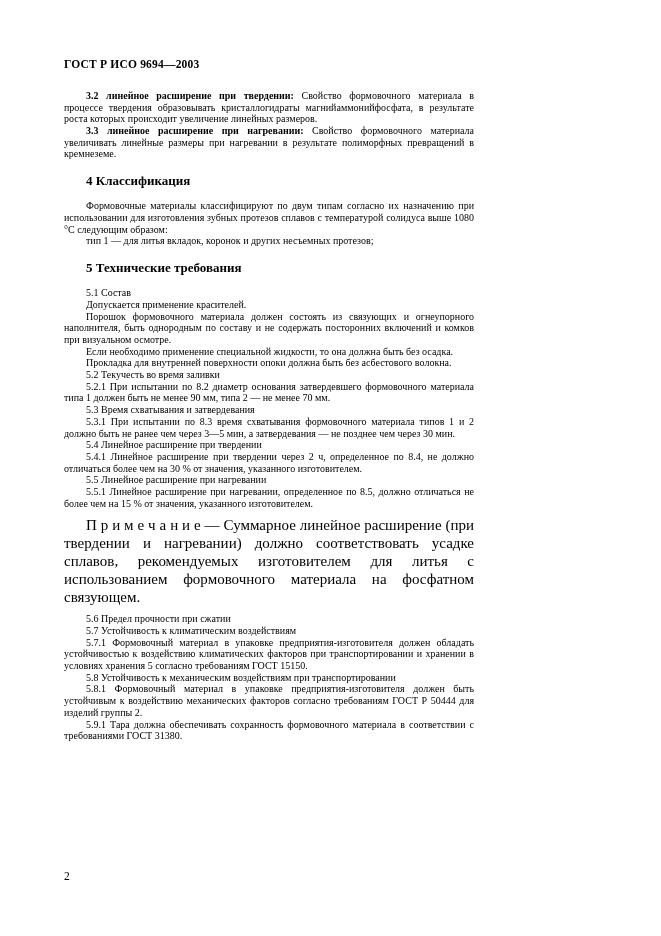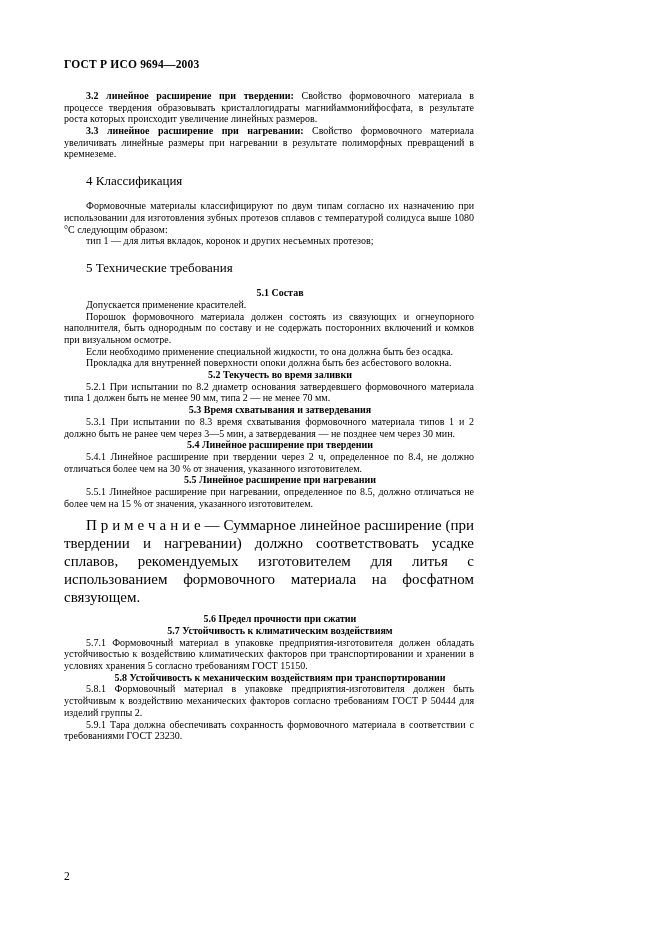--- a/index.html
+++ b/index.html
@@ -25,28 +25,28 @@
     letter-spacing: 0.2px;
   }
   .content p {
     margin: 0;
     font-size: 10px;
     line-height: 1.17;
     text-align: justify;
     text-indent: 22px;
   }
   .content p.h1 {
-    font-weight: normal;
+    font-weight: bold;
     font-size: 13px;
     margin: 13px 0 12px 0;
     text-align: left;
   }
   .content p.h2 {
-    font-weight: bold;
-    text-align: center;
+    font-weight: normal;
+    text-align: left;
   }
   .content p.note {
     font-size: 15px;
     line-height: 1.2;
     margin: 7px 0 7px 0;
   }
   .content b {
     font-weight: bold;
   }
   .footer {
@@ -81,17 +81,17 @@
       <p class="h2">5.4 Линейное расширение при твердении</p>
       <p>5.4.1 Линейное расширение при твердении через 2 ч, определенное по 8.4, не должно отличаться более чем на 30 % от значения, указанного изготовителем.</p>
       <p class="h2">5.5 Линейное расширение при нагревании</p>
       <p>5.5.1 Линейное расширение при нагревании, определенное по 8.5, должно отличаться не более чем на 15 % от значения, указанного изготовителем.</p>
       <p class="note">П р и м е ч а н и е — Суммарное линейное расширение (при твердении и нагревании) должно соответствовать усадке сплавов, рекомендуемых изготовителем для литья с использованием формовочного материала на фосфатном связующем.</p>
       <p class="h2">5.6 Предел прочности при сжатии</p>
       <p class="h2">5.7 Устойчивость к климатическим воздействиям</p>
       <p>5.7.1 Формовочный материал в упаковке предприятия-изготовителя должен обладать устойчивостью к воздействию климатических факторов при транспортировании и хранении в условиях хранения 5 согласно требованиям ГОСТ 15150.</p>
       <p class="h2">5.8 Устойчивость к механическим воздействиям при транспортировании</p>
       <p>5.8.1 Формовочный материал в упаковке предприятия-изготовителя должен быть устойчивым к воздействию механических факторов согласно требованиям ГОСТ Р 50444 для изделий группы 2.</p>
-      <p>5.9.1 Тара должна обеспечивать сохранность формовочного материала в соответствии с требованиями ГОСТ 23230.</p>
+      <p>5.9.1 Тара должна обеспечивать сохранность формовочного материала в соответствии с требованиями ГОСТ 31380.</p>
     </div>
 
   <div class="footer">2</div>
 </div>
 
 </body></html>

